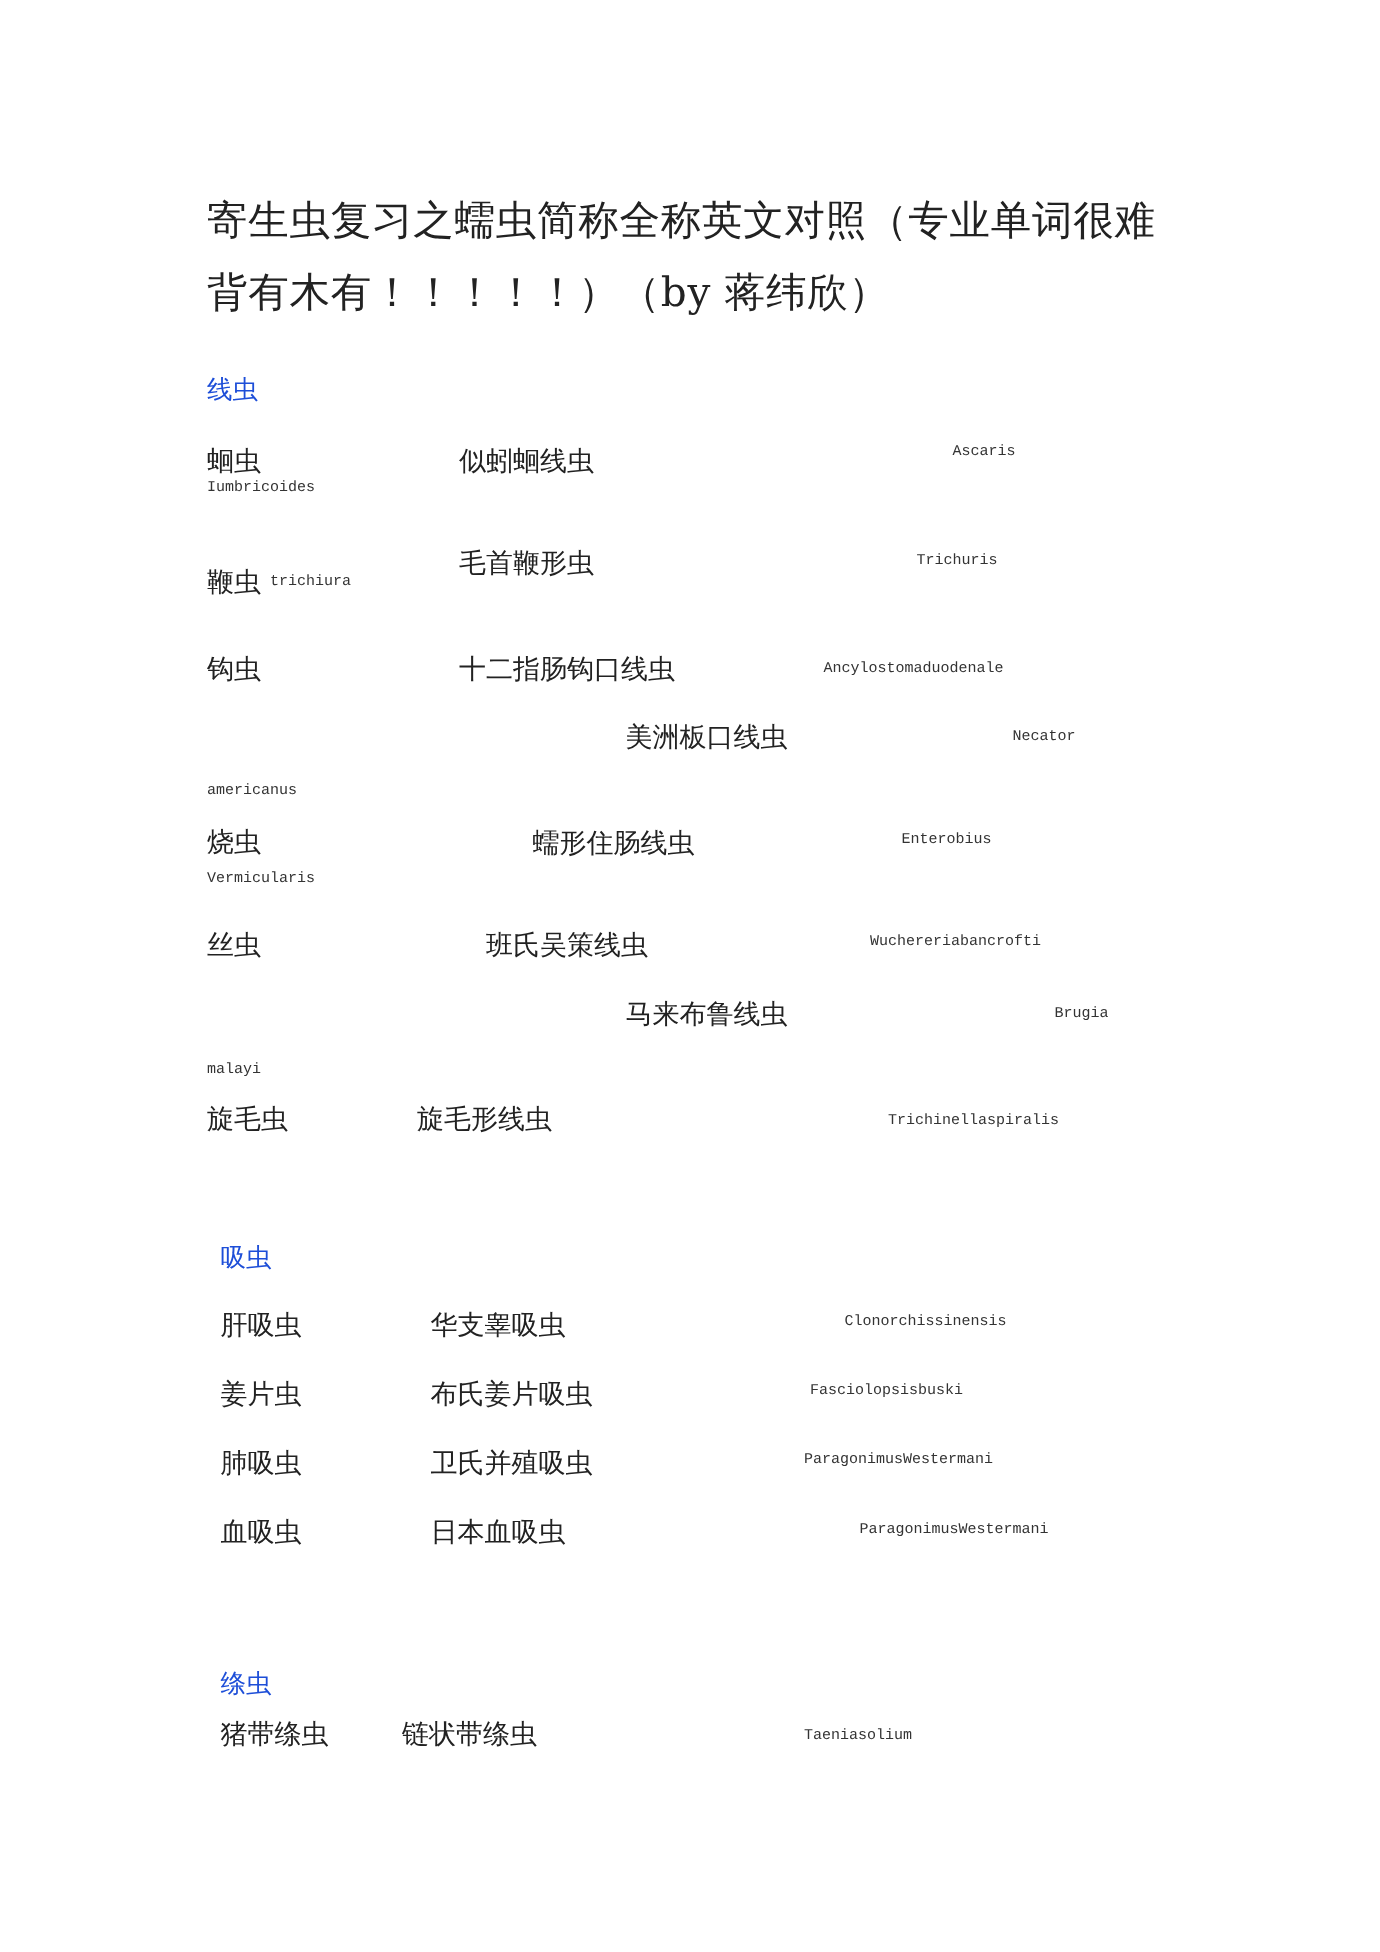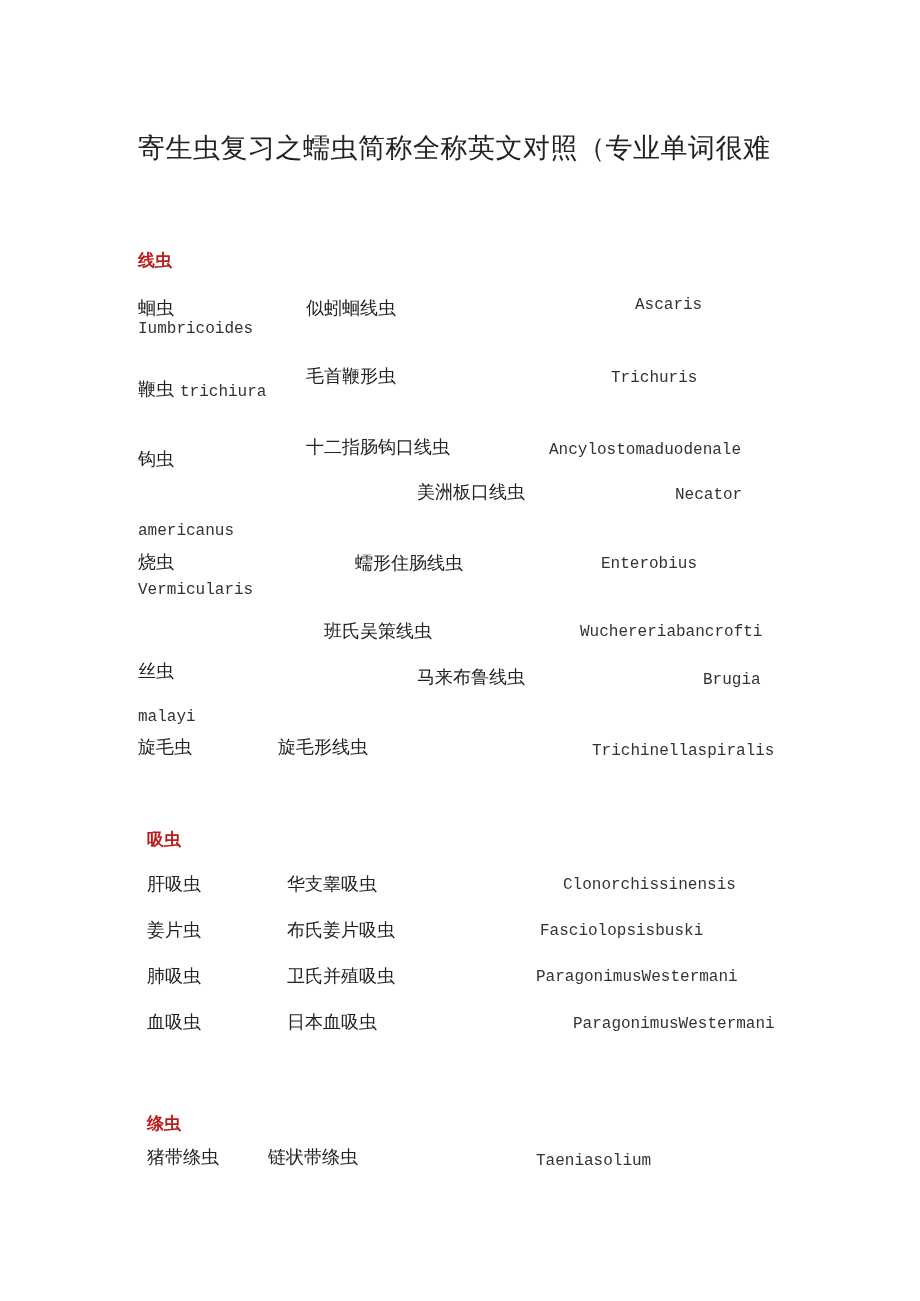--- a/index.html
+++ b/index.html
@@ -1,68 +1,69 @@
 <!DOCTYPE html>
 <html><head>
   <meta charset="utf-8">
   <style>
     html, body { margin: 0; padding: 0; background: #ffffff; }
     body { width: 920px; height: 1301px; position: relative; overflow: hidden; color: #111; }
     .page { position: absolute; left: 0; top: 16px; width: 920px; height: 1301px; background: #fff; text-align: right; }
     .t { position: absolute; white-space: nowrap; line-height: 1; }
     .title { font-family: "DejaVu Serif", serif; font-size: 27px; color: #222; letter-spacing: 0.5px; }
-    .sec { font-family: "DejaVu Sans", sans-serif; font-size: 17px; font-weight: bold; color: #b91c1c; }
+    .sec { font-family: "DejaVu Sans", sans-serif; font-size: 17px; font-weight: normal; color: #1d4ed8; }
     .cn { font-family: "DejaVu Serif", serif; font-size: 18px; color: #222; }
-    .en { font-family: "Liberation Mono", "DejaVu Sans Mono", monospace; font-size: 16px; color: #333; }
+    .en { font-family: "Liberation Mono", "DejaVu Sans Mono", monospace; font-size: 10px; color: #333; }
   </style>
 </head>
 <body>
 
 <div class="page">
 
   <div class="t title" style="left:138px; top:118px;">寄生虫复习之蠕虫简称全称英文对照（专业单词很难</div>
+  <div class="t title" style="left:138px; top:166px;">背有木有！！！！！）（by 蒋纬欣）</div>
 
   <div>
     <div class="t sec" style="left:138px; top:236px;">线虫</div>
 
     <div>
       <div class="t cn" style="left:138px; top:283px;">蛔虫</div>
       <div class="t cn" style="left:306px; top:283px;">似蚓蛔线虫</div>
       <div class="t en" style="left:635px; top:281px;">Ascaris</div>
       <div class="t en" style="left:138px; top:305px;">Iumbricoides</div>
     </div>
 
     <div>
       <div class="t cn" style="left:138px; top:364px;">鞭虫</div>
       <div class="t en" style="left:180px; top:368px;">trichiura</div>
       <div class="t cn" style="left:306px; top:351px;">毛首鞭形虫</div>
       <div class="t en" style="left:611px; top:354px;">Trichuris</div>
     </div>
 
     <div>
-      <div class="t cn" style="left:138px; top:422px;margin-top:12px;">钩虫</div>
+      <div class="t cn" style="left:138px; top:422px;">钩虫</div>
       <div class="t cn" style="left:306px; top:422px;">十二指肠钩口线虫</div>
       <div class="t en" style="left:505px; top:426px;margin-left:44px;">Ancylostomaduodenale</div>
     </div>
 
     <div>
       <div class="t cn" style="left:417px; top:467px;">美洲板口线虫</div>
       <div class="t en" style="left:675px; top:471px;">Necator</div>
       <div class="t en" style="left:138px; top:507px;">americanus</div>
     </div>
 
     <div>
       <div class="t cn" style="left:138px; top:537px;">烧虫</div>
       <div class="t cn" style="left:355px; top:538px;">蠕形住肠线虫</div>
       <div class="t en" style="left:601px; top:540px;">Enterobius</div>
       <div class="t en" style="left:138px; top:566px;">Vermicularis</div>
     </div>
 
     <div>
-      <div class="t cn" style="left:138px; top:606px;margin-top:40px;">丝虫</div>
+      <div class="t cn" style="left:138px; top:606px;">丝虫</div>
       <div class="t cn" style="left:324px; top:606px;">班氏吴策线虫</div>
       <div class="t en" style="left:580px; top:608px;">Wuchereriabancrofti</div>
     </div>
 
     <div>
       <div class="t cn" style="left:417px; top:652px;">马来布鲁线虫</div>
       <div class="t en" style="left:703px; top:656px;">Brugia</div>
       <div class="t en" style="left:138px; top:693px;">malayi</div>
     </div>
 

